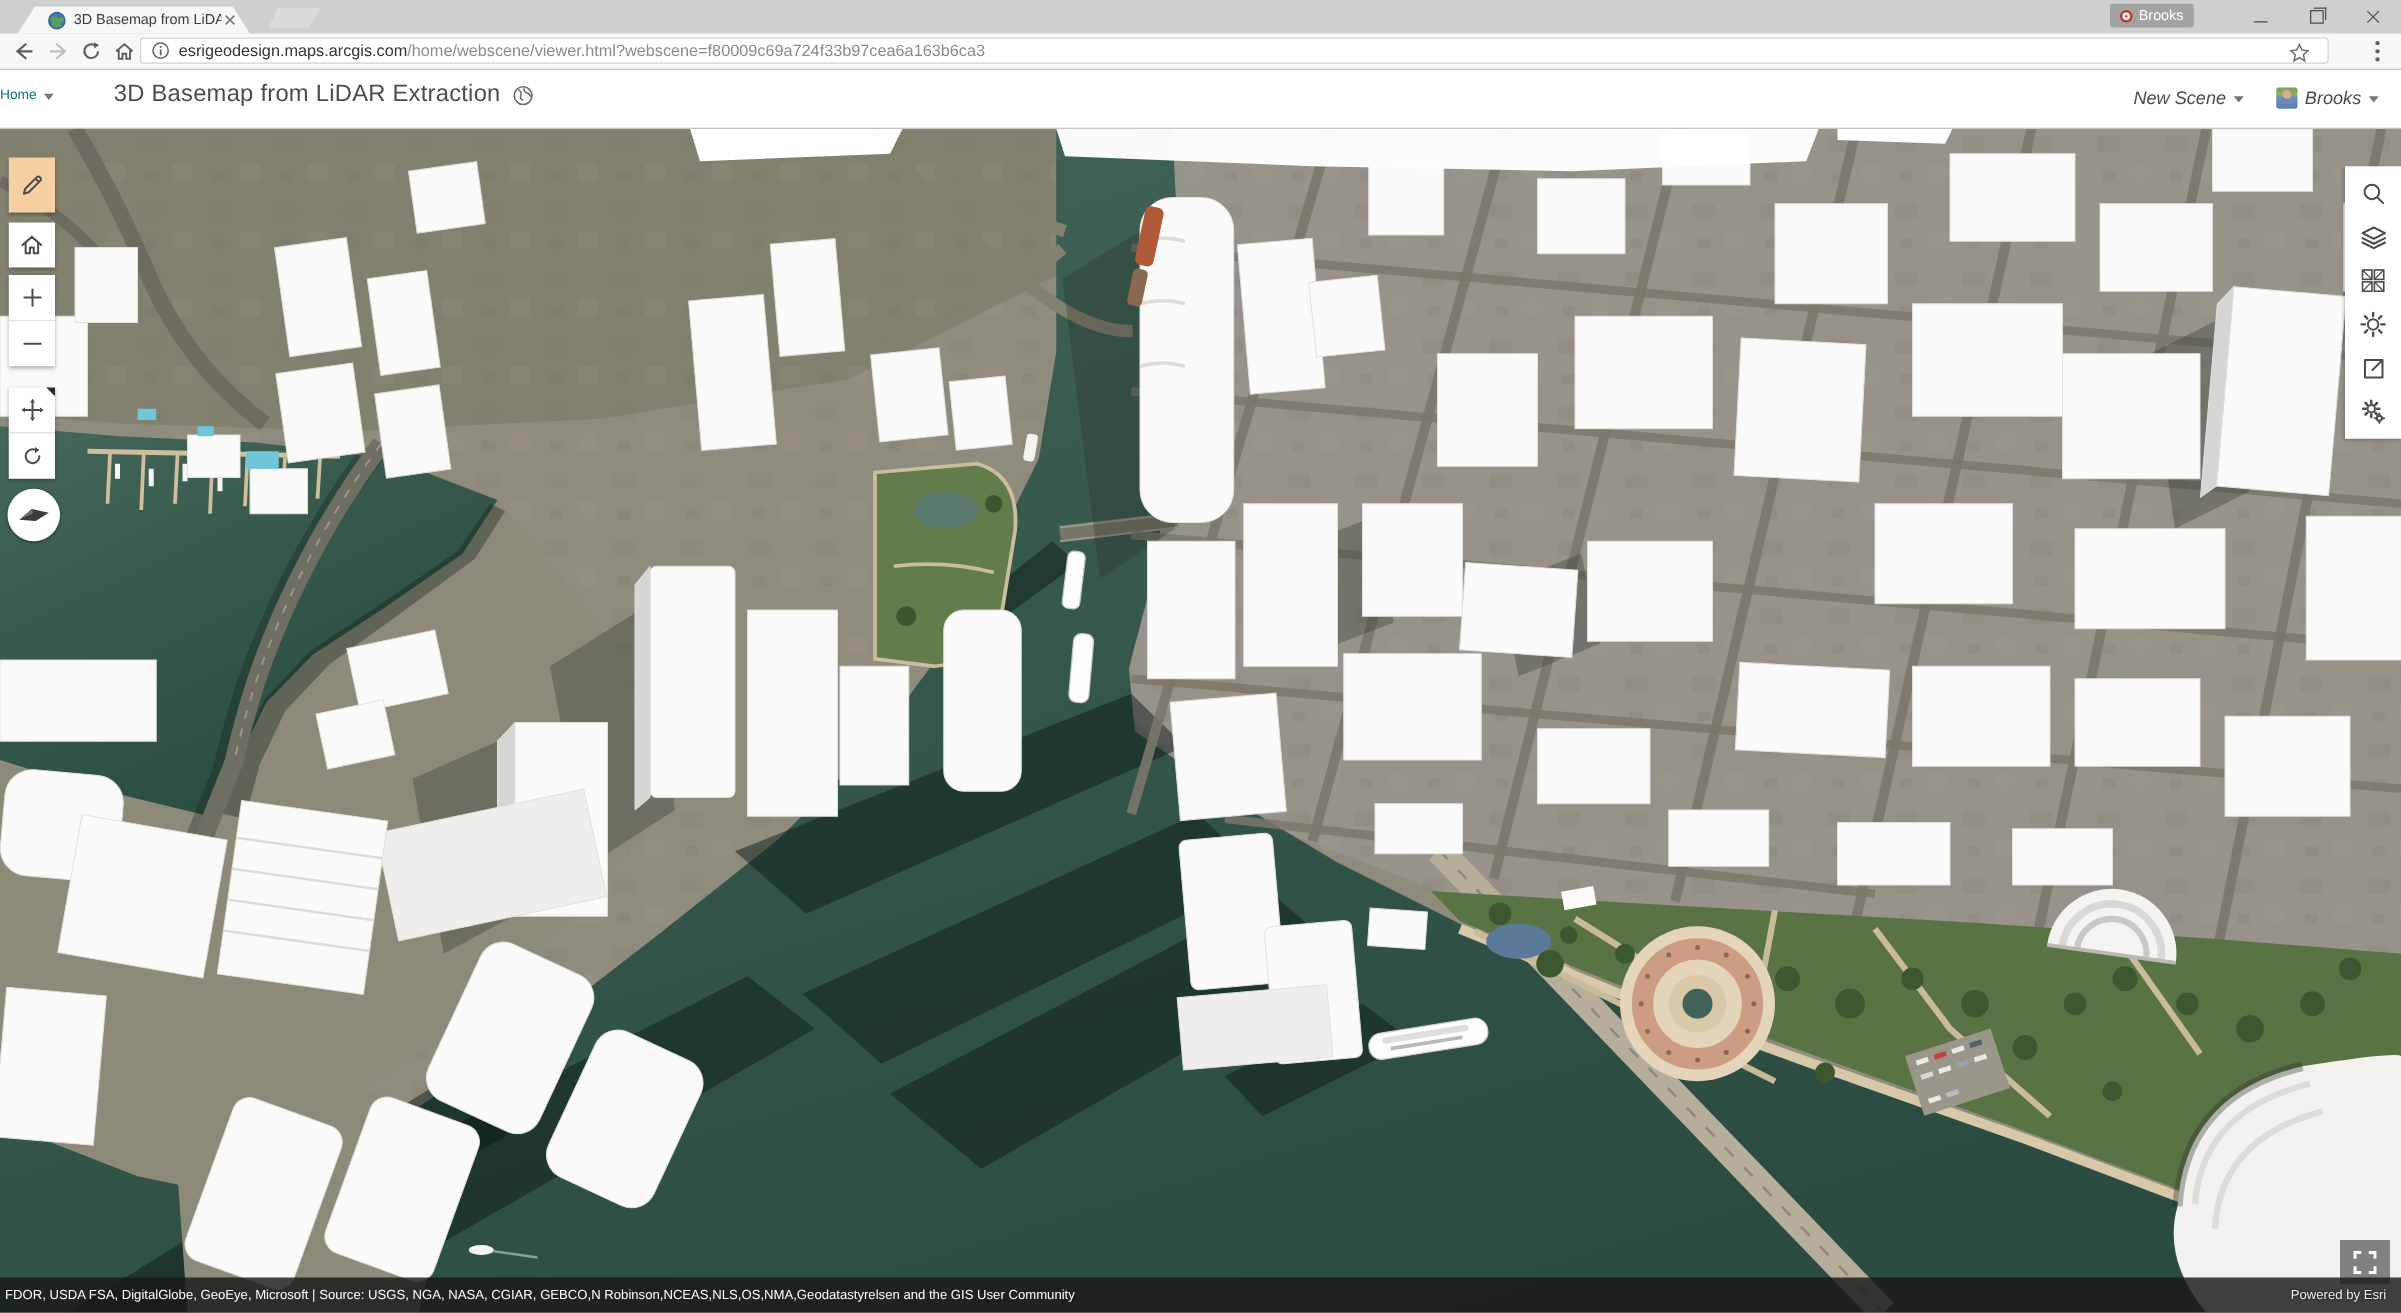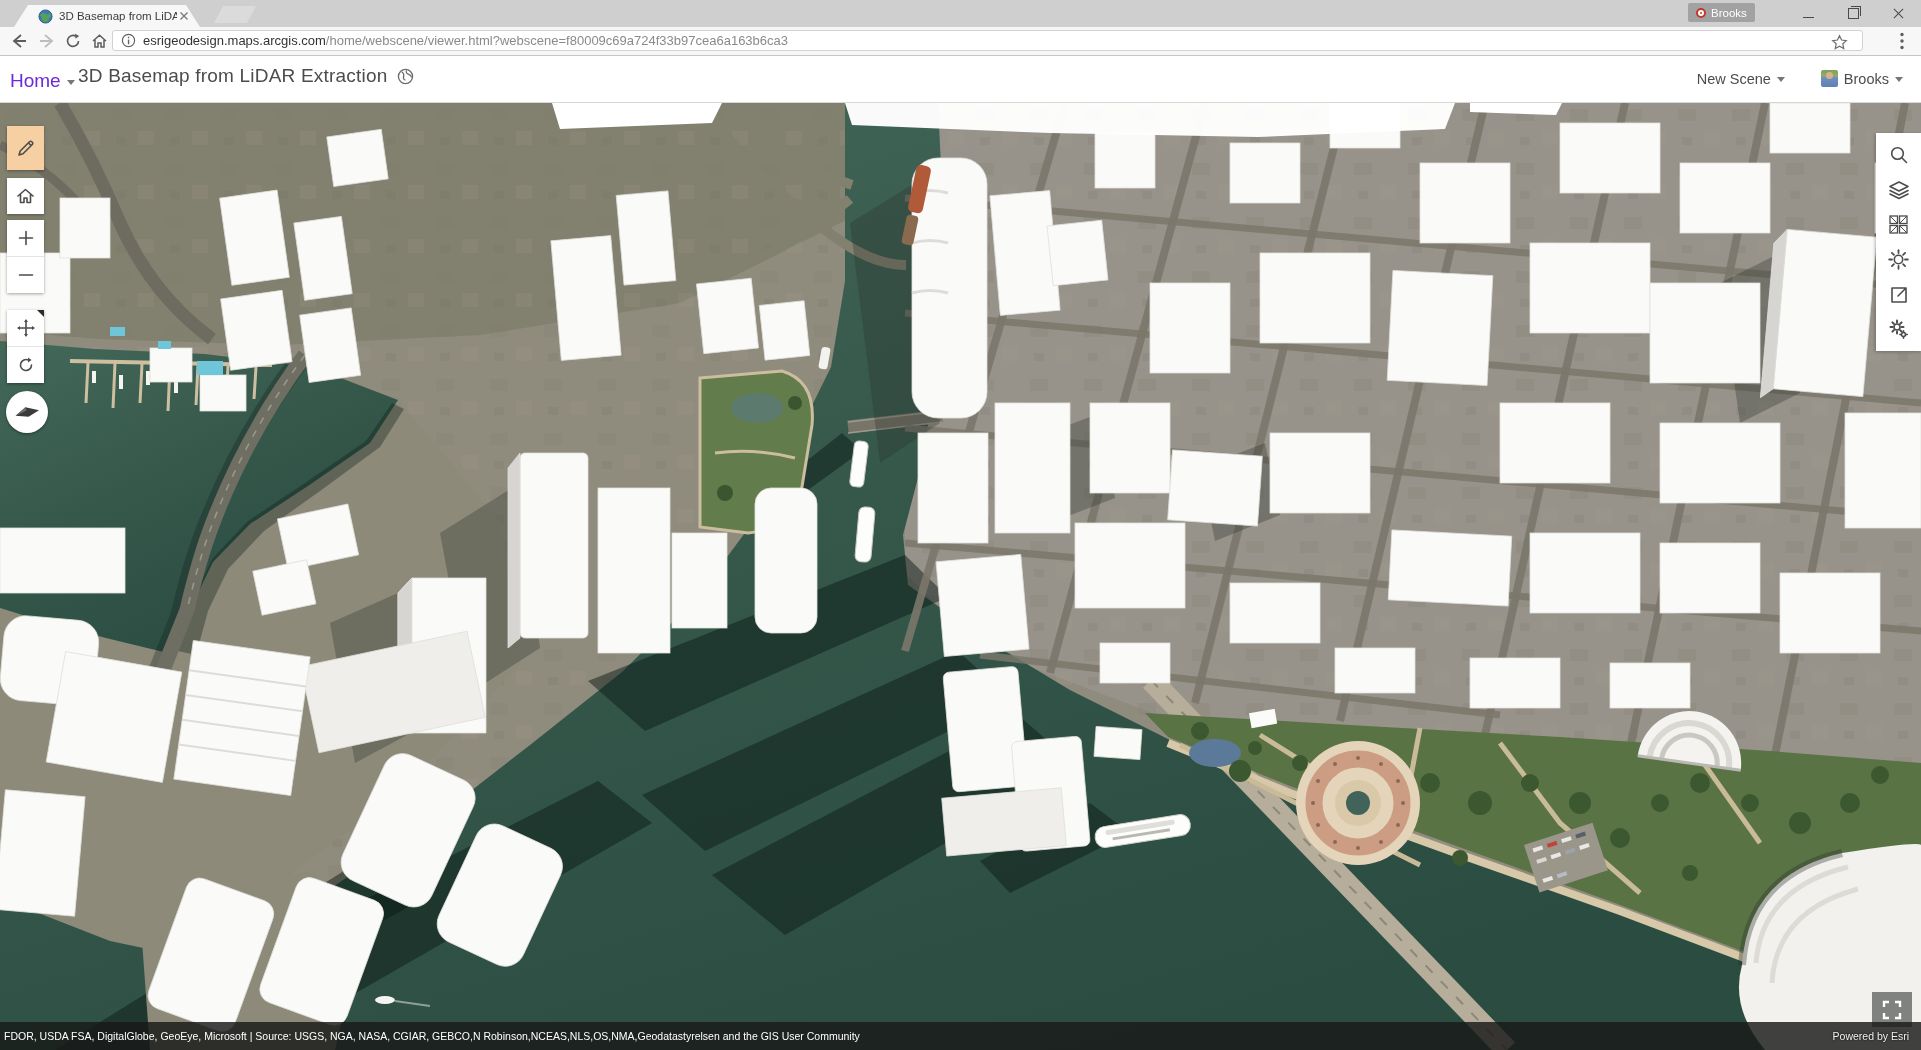--- a/index.html
+++ b/index.html
@@ -33,23 +33,23 @@
   .nav-ic{position:absolute;top:3px;width:22px;height:22px;display:flex;align-items:center;justify-content:center;}
   .urlbar{position:absolute;left:112px;right:58px;top:3px;height:21px;background:#fff;border:1px solid #d2d2d2;border-radius:3px;
         display:flex;align-items:center;padding:4px 8px;box-sizing:border-box;}
   .url-text{font-size:13px;white-space:nowrap;overflow:hidden;}
   .url-domain{color:#333;}
   .url-rest{color:#8a8a8a;}
   .star-ic{position:absolute;right:14px;top:3px;}
 
   
   .appheader{position:relative;height:46px;background:#fff;border-bottom:1px solid #d7d7d7;}
-  .home-group{position:absolute;left:10px;top:14px;display:flex;align-items:center;gap:6px;color:#6d28d9;font-size:19px;cursor:pointer;}
-  .scene-title{position:absolute;left:78px;top:9px;font-size:19px;color:#4c4c4c;letter-spacing:.2px;display:flex;align-items:center;gap:10px;}
-  .hdr-right{position:absolute;right:18px;top:14px;display:flex;align-items:center;gap:36px;font-size:14.5px;color:#4c4c4c;}
+  .home-group{position:absolute;left:0;top:14px;display:flex;align-items:center;gap:6px;color:#0f766e;font-size:11px;cursor:pointer;}
+  .scene-title{position:absolute;left:91px;top:9px;font-size:19px;color:#4c4c4c;letter-spacing:.2px;display:flex;align-items:center;gap:10px;}
+  .hdr-right{position:absolute;right:18px;top:14px;display:flex;align-items:center;gap:26px;font-size:14.5px;color:#4c4c4c;font-style:italic;}
   .hdr-item{display:flex;align-items:center;gap:6px;cursor:pointer;}
   .chev{width:0;height:0;border-left:4.5px solid transparent;border-right:4.5px solid transparent;border-top:5px solid #767676;margin-top:2px;}
   .avatar{width:17px;height:17px;border-radius:2px;background:linear-gradient(180deg,#7fa05a 0%,#8fae68 35%,#6f8fc0 45%,#5f7fb5 100%);position:relative;overflow:hidden;}
   .avatar::before{content:"";position:absolute;left:5px;top:2px;width:7px;height:7px;border-radius:50%;background:#d9b08a;}
 
   
   .viewer{position:relative;height:947px;background:#8f8b7d;overflow:hidden;}
   .scene-svg{position:absolute;left:0;top:0;}
 
   .tilebtn{position:absolute;left:7px;width:37px;background:#fff;box-shadow:0 1px 3px rgba(0,0,0,.35);

